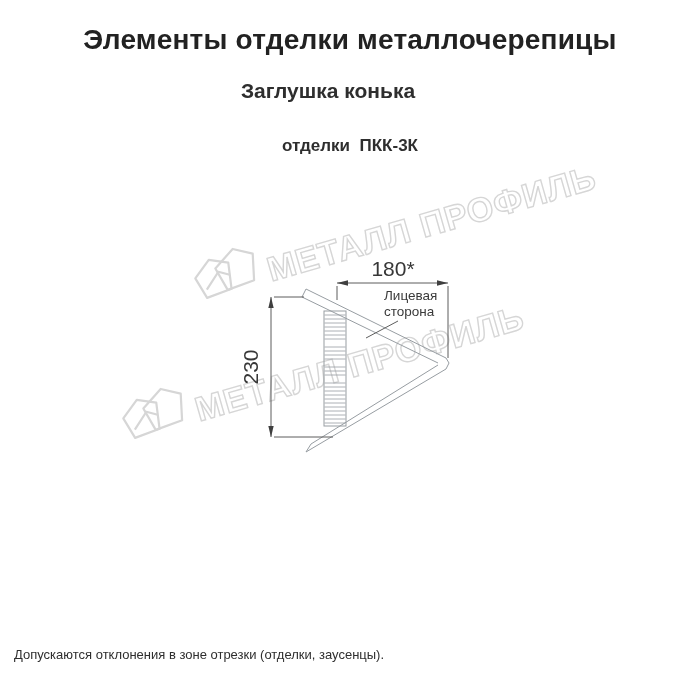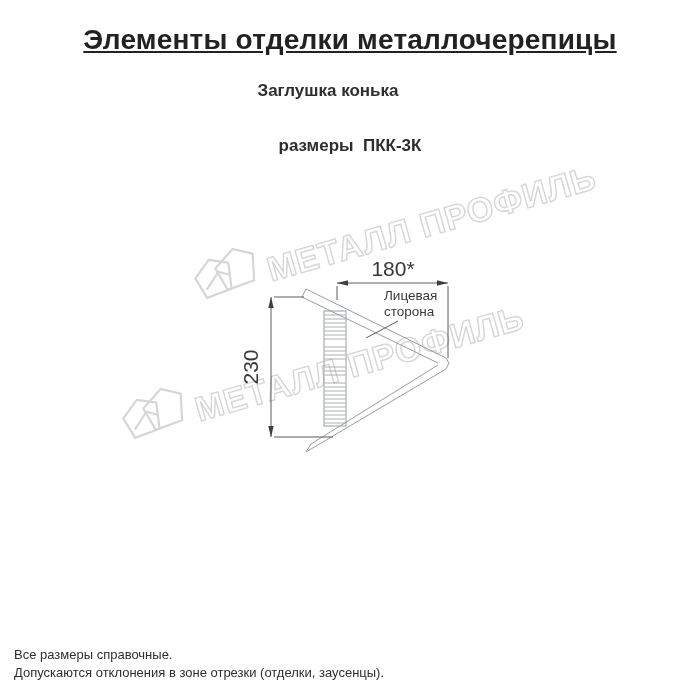--- a/index.html
+++ b/index.html
@@ -17,26 +17,25 @@
     font-family:"Liberation Sans", sans-serif;
     position:relative;
     overflow:hidden;
   }
   .page{position:relative;width:700px;height:700px;background:var(--bg);}
   .title{
     position:absolute;top:24px;left:0;width:700px;
     text-align:center;
     font-size:28px;font-weight:600;letter-spacing:.2px;
     color:var(--ink);
-    text-decoration:underline;
   }
   .product-name{
     position:absolute;top:80px;left:0;width:656px;
     text-align:center;
-    font-size:17px;font-weight:600;line-height:21px;
+    font-size:21px;font-weight:600;line-height:21px;
     color:var(--subink);
   }
   .product-type{
     position:absolute;top:136px;left:0;width:700px;
     text-align:center;
     font-size:17px;font-weight:600;
     color:var(--subink);
     white-space:pre;
   }
   .notes{
@@ -67,21 +66,21 @@
 <body>
 
 <div class="page">
 
   <div class="title">Элементы отделки металлочерепицы</div>
 
   <div class="product-name">
     <div>Заглушка конька</div>
   </div>
 
-  <div class="product-type">размеры  ПКК-3К</div>
+  <div class="product-type">отделки  ПКК-3К</div>
 
   <svg class="scene" viewBox="0 0 700 700" aria-hidden="true">
 
     <g transform="translate(200,302) rotate(-16)">
       <g>
         <path class="wm-shape" d="M2,-24 L20,-38 L38,-30 L34,-4 L8,-2 Z"></path>
         <path class="wm-shape" d="M24,-28 L46,-42 L64,-32 L58,-6 L30,-4 Z"></path>
         <path class="wm-shape" d="M10,-10 L26,-24 L36,-18"></path>
       </g>
       <text class="wm-text" x="74" y="0">МЕТАЛЛ ПРОФИЛЬ</text>
@@ -161,17 +160,16 @@
     </g>
 
     <g>
       <path class="dimline" d="M366,338 L398,321"></path>
       <text class="labeltext" x="384" y="300">Лицевая</text>
       <text class="labeltext" x="384" y="316">сторона</text>
     </g>
   </svg>
 
   <div class="notes">
-    <div>Все размеры справочные.</div>
     <div>Допускаются отклонения в зоне отрезки (отделки, заусенцы).</div>
   </div>
 
 </div>
 
 </body></html>

